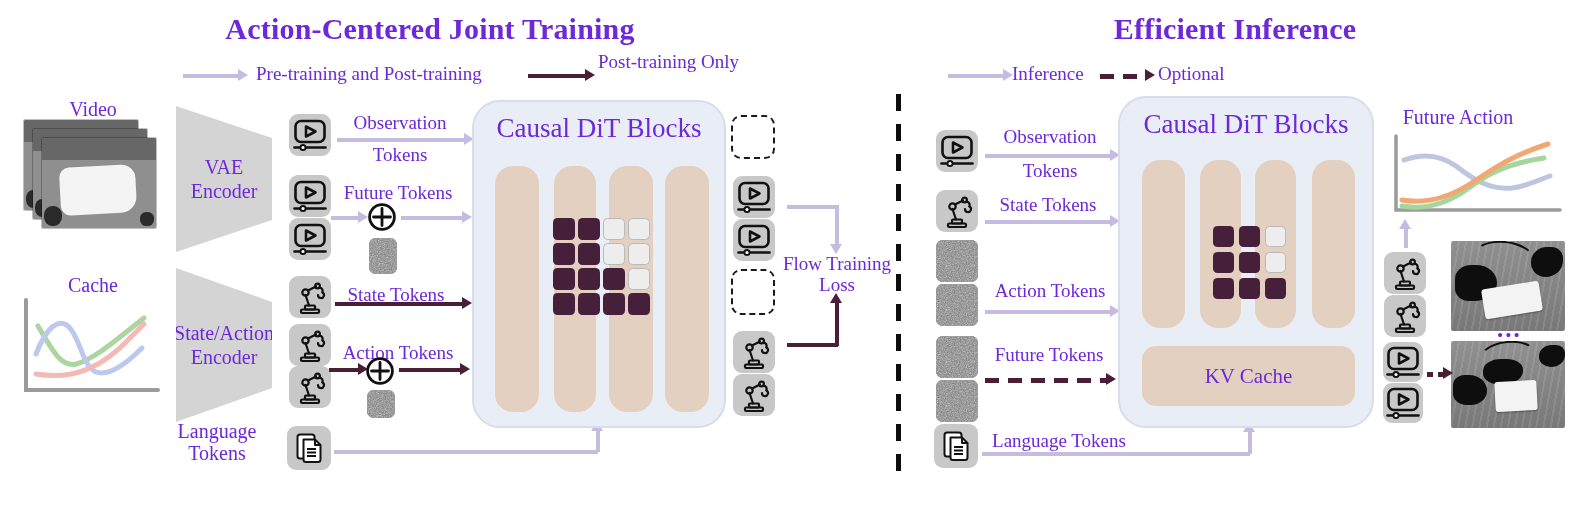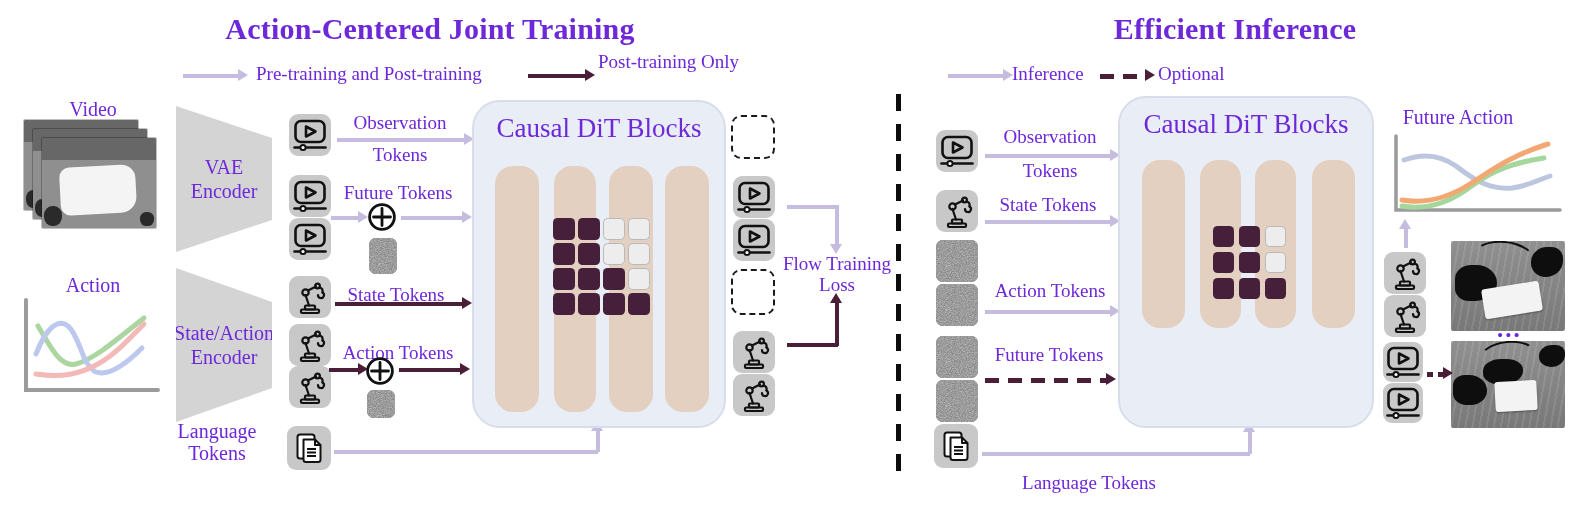--- a/index.html
+++ b/index.html
@@ -88,21 +88,21 @@
         <div class="shirt"></div>
         <div class="fcorner" style="left:2px;bottom:2px;width:16px;height:18px;"></div>
       </div>
       <div class="frame" style="left:18px;top:18px;">
         <div class="shirt"></div>
         <div class="fcorner" style="left:2px;bottom:2px;width:18px;height:20px;"></div>
         <div class="fcorner" style="right:2px;bottom:2px;width:14px;height:14px;"></div>
       </div>
     </div>
 
-    <div class="abs lbl20 ctr" style="left:38px;top:274px;width:110px;">Action</div>
+    <div class="abs lbl20 ctr" style="left:38px;top:274px;width:110px;">Cache</div>
     <svg class="mini-chart" style="left:16px;top:294px;" width="148" height="108" viewBox="0 0 148 108">
       <path d="M10 6 V96 H142" stroke="#9b9b9b" stroke-width="4" fill="none" stroke-linecap="round"></path>
       <path d="M22 32 C34 52 44 74 60 70 C78 65 98 48 128 24" stroke="#abd6a0" stroke-width="5" fill="none" stroke-linecap="round"></path>
       <path d="M20 60 C30 34 42 24 52 32 C64 42 66 72 80 78 C94 83 112 68 126 54" stroke="#bcc8ee" stroke-width="5" fill="none" stroke-linecap="round"></path>
       <path d="M20 80 C46 84 64 80 82 70 C100 60 114 44 128 30" stroke="#f2b9b7" stroke-width="5" fill="none" stroke-linecap="round"></path>
     </svg>
 
     <div class="trap" style="left:176px;top:106px;width:96px;height:146px;">
       <span>VAE</span>
       <span>Encoder</span>
@@ -399,30 +399,31 @@
 
     <div class="abs lbl ctr" style="left:984px;top:194px;width:128px;">State Tokens</div>
     <div class="arr-r c-light" style="left:985px;top:220px;width:126px;"></div>
 
     <div class="abs lbl ctr" style="left:984px;top:280px;width:132px;">Action Tokens</div>
     <div class="arr-r c-light" style="left:985px;top:310px;width:126px;"></div>
 
     <div class="abs lbl ctr" style="left:984px;top:344px;width:130px;">Future Tokens</div>
     <div class="arr-r c-dark dashed" style="left:985px;top:378px;width:122px;height:4.5px;"></div>
 
-    <div class="abs lbl ctr" style="left:1016px;top:430px;width:146px;margin-top:42px;">Language Tokens</div>
+    <div class="abs lbl ctr" style="left:986px;top:430px;width:146px;">Language Tokens</div>
     <div class="hline c-light" style="left:982px;top:452px;width:268px;"></div>
     <div class="arr-up c-light" style="left:1248px;top:431px;height:23px;"></div>
 
     <div class="dit-box" style="left:1118px;top:96px;width:256px;height:332px;">
       <div class="dit-title">Causal DiT Blocks</div>
       <div class="col" style="left:22px;top:62px;width:43px;height:168px;"></div>
       <div class="col" style="left:80px;top:62px;width:41px;height:168px;"></div>
       <div class="col" style="left:135px;top:62px;width:41px;height:168px;"></div>
       <div class="col" style="left:192px;top:62px;width:43px;height:168px;"></div>
+      <div class="kv" style="left:22px;top:248px;width:213px;height:60px;">KV Cache</div>
     </div>
     <div class="att-grid" style="left: 1213px; top: 226px; grid-template-columns: repeat(3, 21px); grid-auto-rows: 21px; gap: 5px;">
         <div class="cellD"></div>
         <div class="cellD"></div>
         <div class="cellL"></div>
         <div class="cellD"></div>
         <div class="cellD"></div>
         <div class="cellL"></div>
         <div class="cellD"></div>
         <div class="cellD"></div>

